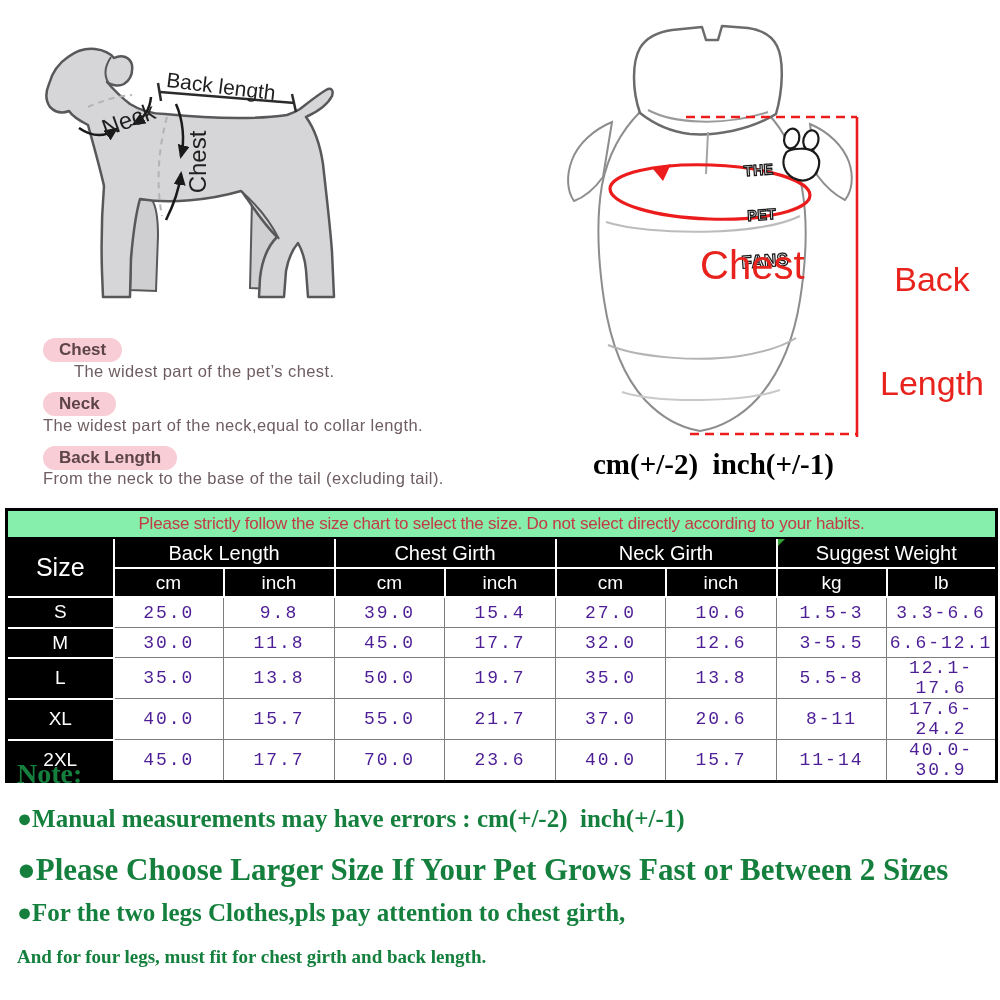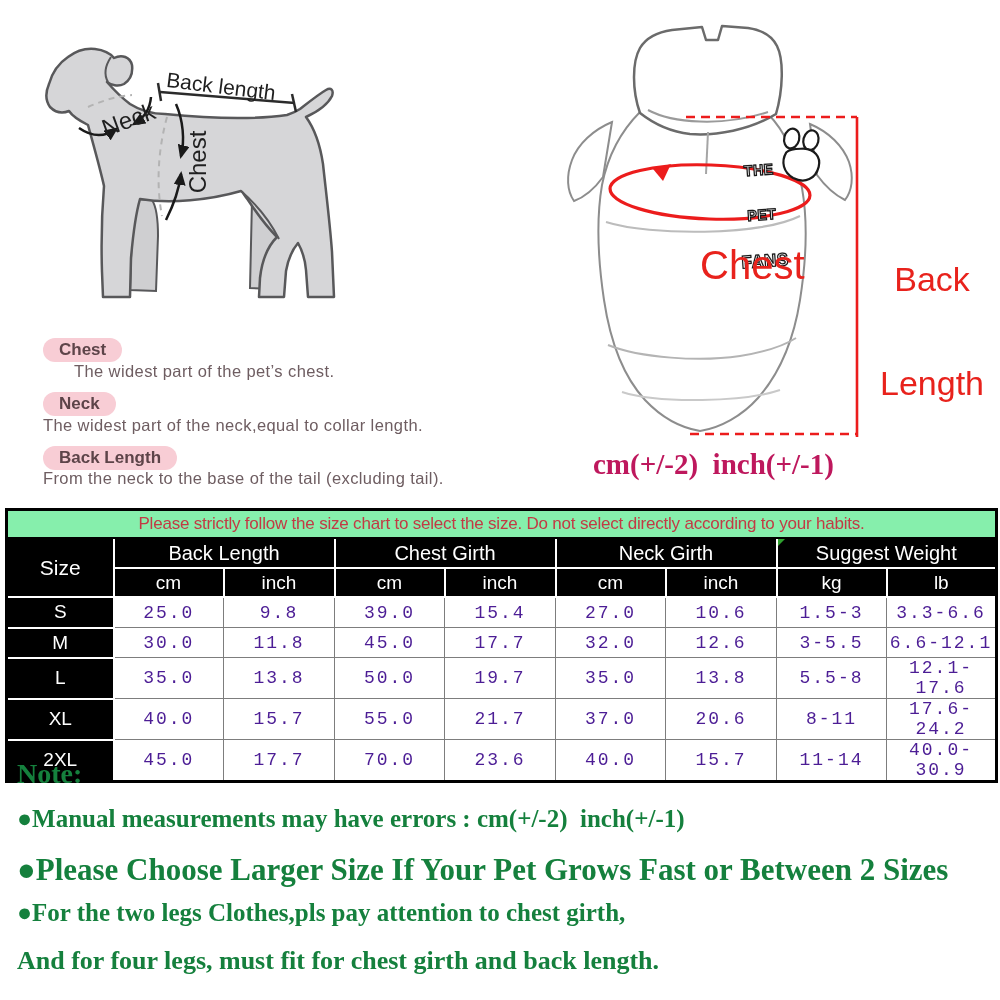--- a/index.html
+++ b/index.html
@@ -8,21 +8,21 @@
   #art{position:absolute;left:0;top:0;width:1000px;height:1000px;}
   .lbl{position:absolute;white-space:pre;}
 
   
   .dog-lbl{color:#1f1f1f;}
   .dog-backlen{left:168px;top:68px;font-size:21px;transform:rotate(7deg);transform-origin:left top;}
   .dog-neck{left:98px;top:116px;font-size:24px;transform:rotate(-20deg);transform-origin:left top;}
   .dog-chest{left:159px;top:148px;width:78px;text-align:center;font-size:24px;transform:rotate(-90deg);}
   .jk-chest{left:700px;top:243px;font-size:40px;color:#e8221c;}
   .jk-backlen{left:862px;top:193px;width:140px;text-align:center;font-size:34px;line-height:1.02;color:#e8221c;}
-  .tolerance{left:593px;top:448px;font-size:29px;font-weight:bold;color:#be185d;
+  .tolerance{left:593px;top:448px;font-size:29px;font-weight:bold;color:#000000;
              font-family:"Liberation Serif",serif;}
   .logo{left:731px;top:133px;width:62px;text-align:center;color:#fff;font-weight:bold;
         transform:rotate(-4deg) scaleX(.94);transform-origin:center;line-height:.95;
         -webkit-text-stroke:1.3px #1a1a1a;text-shadow:0 0 1px #000;}
   .logo .l1,.logo .l2{font-size:15px;letter-spacing:.5px;}
   .logo .l3{font-size:18px;letter-spacing:.5px;}
 
   
   .pill{position:absolute;background:#f8cdd5;color:#5d4449;font-weight:bold;font-size:17px;
         padding:2px 16px;border-radius:12px;}
@@ -43,21 +43,21 @@
   .cmark{position:absolute;left:0;top:0;width:0;height:0;
          border-left:7px solid #2fa12f;border-bottom:7px solid transparent;}
   th.rel{position:relative;}
 
   
   .note-title{left:17px;top:758px;font-size:28px;}
   .note-red{color:#15803d;font-weight:bold;font-family:"Liberation Serif",serif;}
   .ni0{left:17px;top:805px;font-size:25px;}
   .ni1{left:17px;top:852px;font-size:31px;}
   .ni2{left:17px;top:899px;font-size:25px;}
-  .ni3{left:17px;top:946px;font-size:26px;}
+  .ni3{left:17px;top:946px;font-size:19px;}
 </style>
 </head>
 <body>
 
 <div id="canvas">
 
   <svg id="art" viewBox="0 0 1000 1000">
     <defs>
       <marker id="ah" markerUnits="userSpaceOnUse" markerWidth="14" markerHeight="12" refX="11" refY="6" orient="auto">
         <path d="M0,0 L14,6 L0,12 Z" fill="#1a1a1a"></path>
@@ -186,21 +186,21 @@
         <col style="width:110px">
       <col style="width:111px">
         <col style="width:110px">
         <col style="width:110px">
     </colgroup>
     <tbody>
       <tr class="warn">
         <td colspan="9">Please strictly follow the size chart to select the size. Do not select directly according to your habits.</td>
       </tr>
       <tr>
-        <th class="hblack" rowspan="2" style="font-size:21px;">Size</th>
+        <th class="hblack" rowspan="2" style="font-size:25px;">Size</th>
         <th class="hblack hmain" colspan="2">Back Length</th>
         <th class="hblack hmain" colspan="2">Chest Girth</th>
         <th class="hblack hmain" colspan="2">Neck Girth</th>
         <th class="hblack hmain rel" colspan="2">
           <span class="cmark"></span>
           <span>Suggest Weight</span>
         </th>
       </tr>
       <tr>
         <th class="hblack hunit">cm</th>

